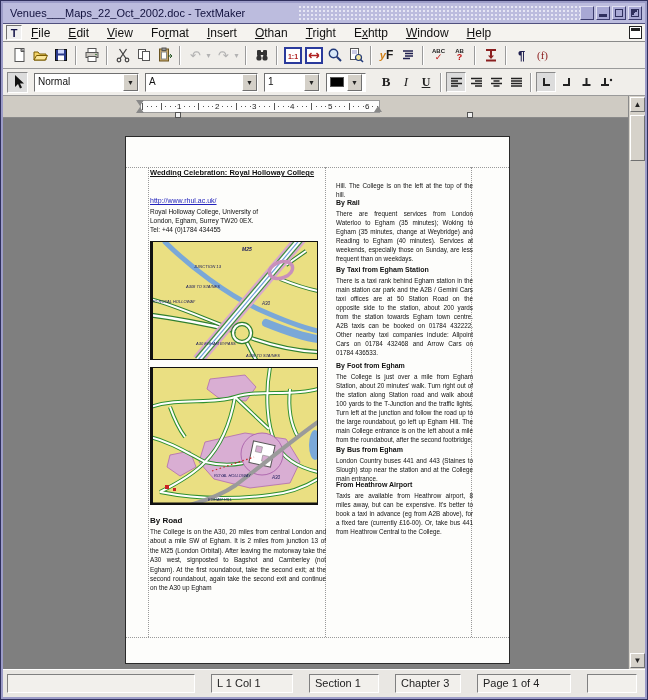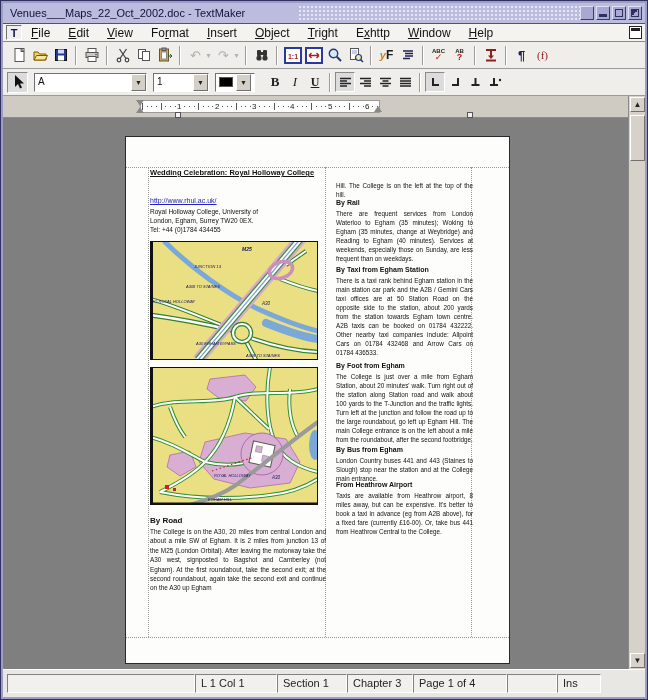--- a/index.html
+++ b/index.html
@@ -78,21 +78,21 @@
   .doc-title{position:absolute;left:24px;top:31px;font-size:7.5px;font-weight:bold;text-decoration:underline;color:#111;white-space:nowrap;}
   .doc-link{position:absolute;left:24px;top:60px;font-size:7px;color:#2222bb;text-decoration:underline;}
   .doc-addr{position:absolute;left:24px;top:70px;font-size:6.5px;line-height:9px;color:#111;white-space:pre-line;}
   .mapbox{position:absolute;left:24px;}
   .lcol-h{position:absolute;left:24px;font-size:8px;font-weight:bold;color:#111;}
   .lcol-p{position:absolute;left:24px;width:176px;font-size:6.4px;line-height:9.4px;color:#111;text-align:justify;}
   .r-h{position:absolute;left:210px;font-size:7px;font-weight:bold;color:#111;white-space:nowrap;}
   .r-p{position:absolute;left:210px;width:137px;font-size:6.3px;line-height:9px;color:#111;text-align:justify;}
 
   
-  .statusbar{position:absolute;left:0;top:666px;width:642px;height:28px;background:#e9e7e3;border-top:1px solid #fff;display:flex;align-items:center;padding-left:4px;gap:0;}
+  .statusbar{position:absolute;left:0;top:666px;width:642px;height:28px;background:#e9e7e3;border-top:1px solid #fff;display:flex;align-items:center;padding-left:4px;gap:16px;}
   .sfield{height:19px;background:#f2f0ec;border:1px solid;border-color:#808080 #fff #fff #808080;font-size:11px;color:#222;padding:2px 5px 0 5px;white-space:nowrap;overflow:hidden;flex:none;}
 </style>
 </head>
 <body>
 
 <div class="window">
 <div class="frame">
 
   <div class="titlebar">
     <div class="title-text">Venues___Maps_22_Oct_2002.doc - TextMaker</div>
@@ -111,21 +111,21 @@
     </div>
   </div>
 
   <div class="menubar">
     <div class="appbtn">T</div>
     <div class="menuitem"><span></span><u>F</u><span>ile</span></div>
     <div class="menuitem"><span></span><u>E</u><span>dit</span></div>
     <div class="menuitem"><span></span><u>V</u><span>iew</span></div>
     <div class="menuitem"><span>Fo</span><u>r</u><span>mat</span></div>
     <div class="menuitem"><span></span><u>I</u><span>nsert</span></div>
-    <div class="menuitem"><span></span><u>O</u><span>bject</span></div>
+    <div class="menuitem"><span></span><u>O</u><span>than</span></div>
     <div class="menuitem"><span></span><u>T</u><span>right</span></div>
     <div class="menuitem"><span>E</span><u>x</u><span>http</span></div>
     <div class="menuitem"><span></span><u>W</u><span>indow</span></div>
     <div class="menuitem"><span></span><u>H</u><span>elp</span></div>
     <div class="right-icon"></div>
   </div>
 
   <div class="tb tb1">
     <div class="tbtn">
           <svg width="16" height="16">
@@ -265,20 +265,24 @@
         </div>
   </div>
 
   <div class="tb tb2">
     <div class="tbtn pressed">
           <svg width="14" height="16">
             <path d="M4 1 L4 13 L7 10 L9 14.5 L11 13.5 L9 9.5 L13 9.5 Z" fill="#111"></path>
           </svg>
         </div>
     <div style="width:6px"></div>
+    <div class="combo" style="width:105px">
+      <div class="cval">Normal</div>
+      <div class="cbtn">▼</div>
+    </div>
     <div class="combo" style="width:113px">
       <div class="cval">A</div>
       <div class="cbtn">▼</div>
     </div>
     <div class="combo" style="width:56px">
       <div class="cval">1</div>
       <div class="cbtn">▼</div>
     </div>
     <div class="combo" style="width:40px">
       <div class="swatch" style="background:#000"></div>

